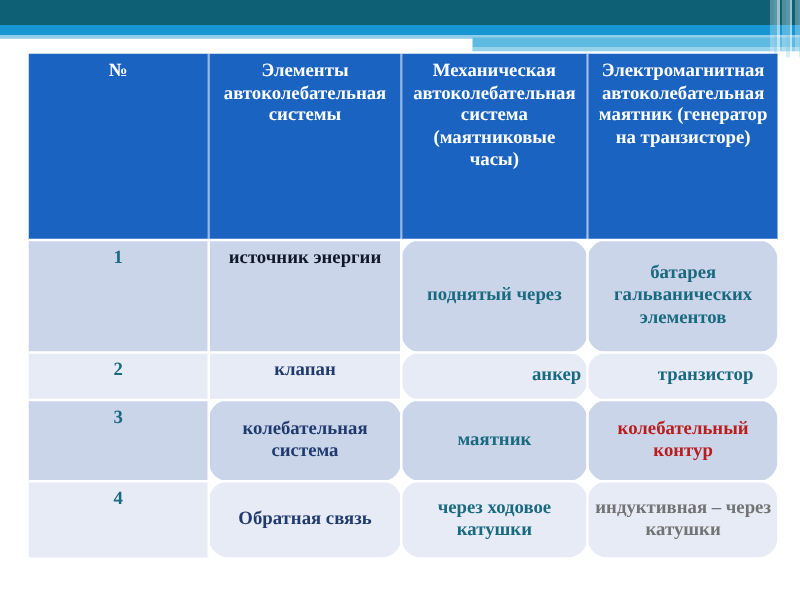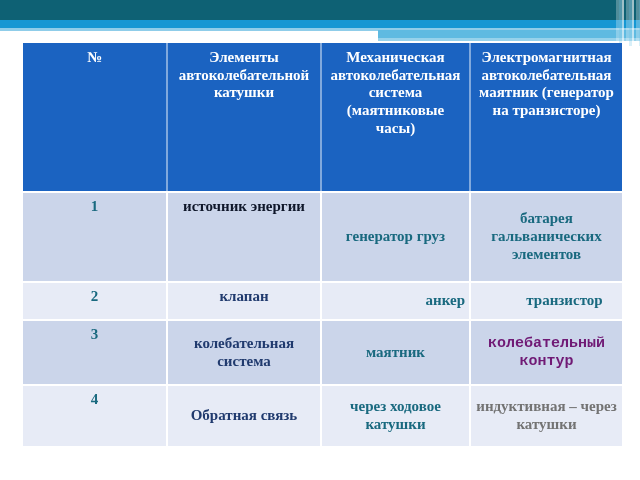--- a/index.html
+++ b/index.html
@@ -64,21 +64,21 @@
   tbody tr:last-child td { border-bottom: none; }
 
   thead th {
     vertical-align: top;
     padding-top: 6px;
     border-right-color: rgba(255,255,255,0.45);
     overflow-wrap: anywhere;
     word-break: break-word;
   }
   td.va-top { vertical-align: top; padding-top: 5px; }
-  td.va-mid { vertical-align: middle; }
+  td.va-mid { vertical-align: middle; border-radius: 16px; }
 </style>
 </head>
 <body>
 
 <div class="slide">
 
   <div class="band band-dark" style="background-color: rgb(14, 97, 116);"></div>
   <div class="band band-bright" style="background-color: rgb(22, 151, 211);"></div>
   <div class="band band-thin" style="background-color: rgb(143, 205, 233);"></div>
   <div class="band band-right" style="background-color: rgb(95, 186, 225);"></div>
@@ -87,43 +87,43 @@
   <table class="grid">
     <colgroup>
       <col class="c1">
         <col class="c2">
         <col class="c3">
         <col class="c4">
     </colgroup>
     <thead>
       <tr class="hrow" style="background-color: rgb(27, 99, 193); color: rgb(255, 255, 255);">
         <th>№</th>
-        <th>Элементы автоколебательной катушки</th>
+        <th>Элементы автоколебательная системы</th>
         <th>Механическая автоколебательная система (маятниковые часы)</th>
         <th>Электромагнитная автоколебательная маятник (генератор на транзисторе)</th>
       </tr>
     </thead>
     <tbody>
       <tr class="r1" style="background-color: rgb(203, 213, 234);">
         <td class="va-top" style="color: rgb(25, 105, 127);">1</td>
         <td class="va-top" style="color: #0f172a; margin-left: 28px;">источник энергии</td>
-        <td class="va-mid" style="color: rgb(25, 105, 127);">генератор груз</td>
+        <td class="va-mid" style="color: rgb(25, 105, 127);">поднятый через</td>
         <td class="va-mid" style="color: rgb(25, 105, 127);">батарея гальванических элементов</td>
       </tr>
       <tr class="r2" style="background-color: rgb(231, 235, 246);">
         <td class="va-top" style="color: rgb(25, 105, 127);">2</td>
         <td class="va-top" style="color: rgb(32, 58, 110);">клапан</td>
         <td class="va-mid" style="color: rgb(25, 105, 127); text-align: right;">анкер</td>
         <td class="va-mid" style="color: rgb(25, 105, 127); padding-left: 40px;">транзистор</td>
       </tr>
       <tr class="r3" style="background-color: rgb(203, 213, 234);">
         <td class="va-top" style="color: rgb(25, 105, 127);">3</td>
         <td class="va-mid" style="color: rgb(32, 58, 110);">колебательная система</td>
         <td class="va-mid" style="color: rgb(25, 105, 127); margin-top: 32px;">маятник</td>
-        <td class="va-mid" style="color: #701a75; font-family: Liberation Mono, monospace;">колебательный контур</td>
+        <td class="va-mid" style="color: #b91c1c;">колебательный контур</td>
       </tr>
       <tr class="r4" style="background-color: rgb(231, 235, 246);">
         <td class="va-top" style="color: rgb(25, 105, 127);">4</td>
         <td class="va-mid" style="color: rgb(32, 58, 110);">Обратная связь</td>
         <td class="va-mid" style="color: rgb(25, 105, 127);">через ходовое катушки</td>
         <td class="va-mid" style="color: #737373;">индуктивная – через катушки</td>
       </tr>
     </tbody>
   </table>
 </div>

